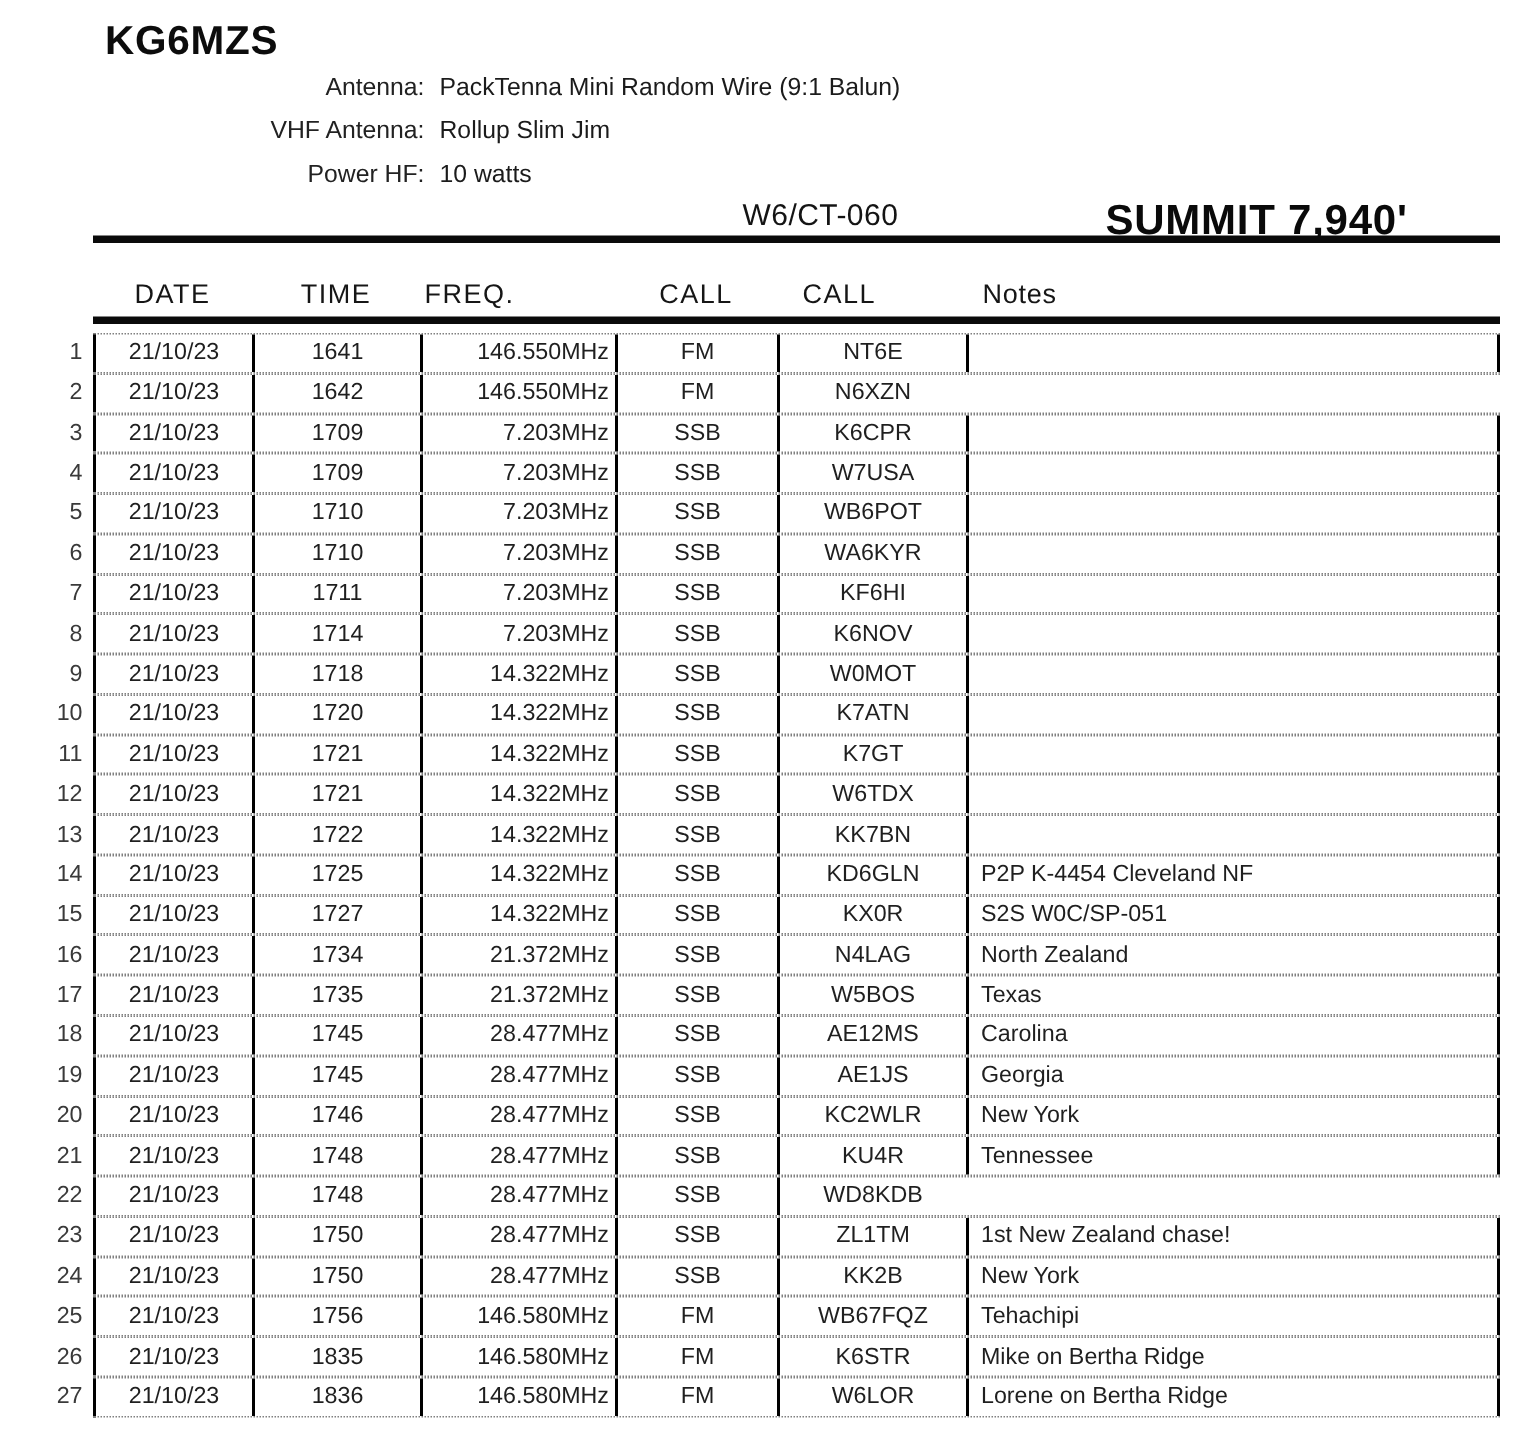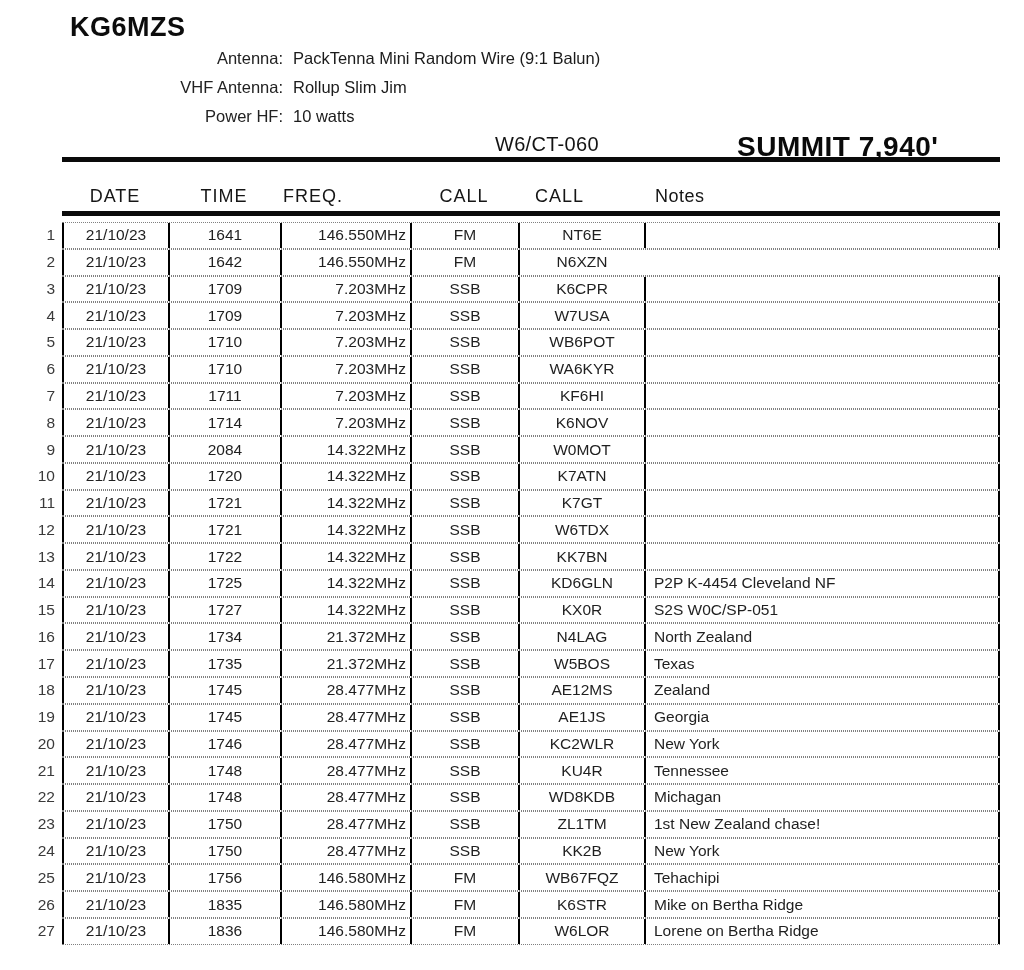--- a/index.html
+++ b/index.html
@@ -189,21 +189,21 @@
           <div class="cell freq">7.203MHz</div>
           <div class="cell center">SSB</div>
           <div class="cell center">K6NOV</div>
           <div class="cell notes"></div>
         </div>
       </div>
       <div class="row">
         <div class="num">9</div>
         <div class="cells">
           <div class="cell center">21/10/23</div>
-          <div class="cell center">2084</div>
+          <div class="cell center">1718</div>
           <div class="cell freq">14.322MHz</div>
           <div class="cell center">SSB</div>
           <div class="cell center">W0MOT</div>
           <div class="cell notes"></div>
         </div>
       </div>
       <div class="row">
         <div class="num">10</div>
         <div class="cells">
           <div class="cell center">21/10/23</div>
@@ -292,21 +292,21 @@
         </div>
       </div>
       <div class="row">
         <div class="num">18</div>
         <div class="cells">
           <div class="cell center">21/10/23</div>
           <div class="cell center">1745</div>
           <div class="cell freq">28.477MHz</div>
           <div class="cell center">SSB</div>
           <div class="cell center">AE12MS</div>
-          <div class="cell notes">Zealand</div>
+          <div class="cell notes">Carolina</div>
         </div>
       </div>
       <div class="row">
         <div class="num">19</div>
         <div class="cells">
           <div class="cell center">21/10/23</div>
           <div class="cell center">1745</div>
           <div class="cell freq">28.477MHz</div>
           <div class="cell center">SSB</div>
           <div class="cell center">AE1JS</div>
@@ -336,21 +336,20 @@
         </div>
       </div>
       <div class="row">
         <div class="num">22</div>
         <div class="cells">
           <div class="cell center">21/10/23</div>
           <div class="cell center">1748</div>
           <div class="cell freq">28.477MHz</div>
           <div class="cell center">SSB</div>
           <div class="cell center">WD8KDB</div>
-          <div class="cell notes">Michagan</div>
         </div>
       </div>
       <div class="row">
         <div class="num">23</div>
         <div class="cells">
           <div class="cell center">21/10/23</div>
           <div class="cell center">1750</div>
           <div class="cell freq">28.477MHz</div>
           <div class="cell center">SSB</div>
           <div class="cell center">ZL1TM</div>

